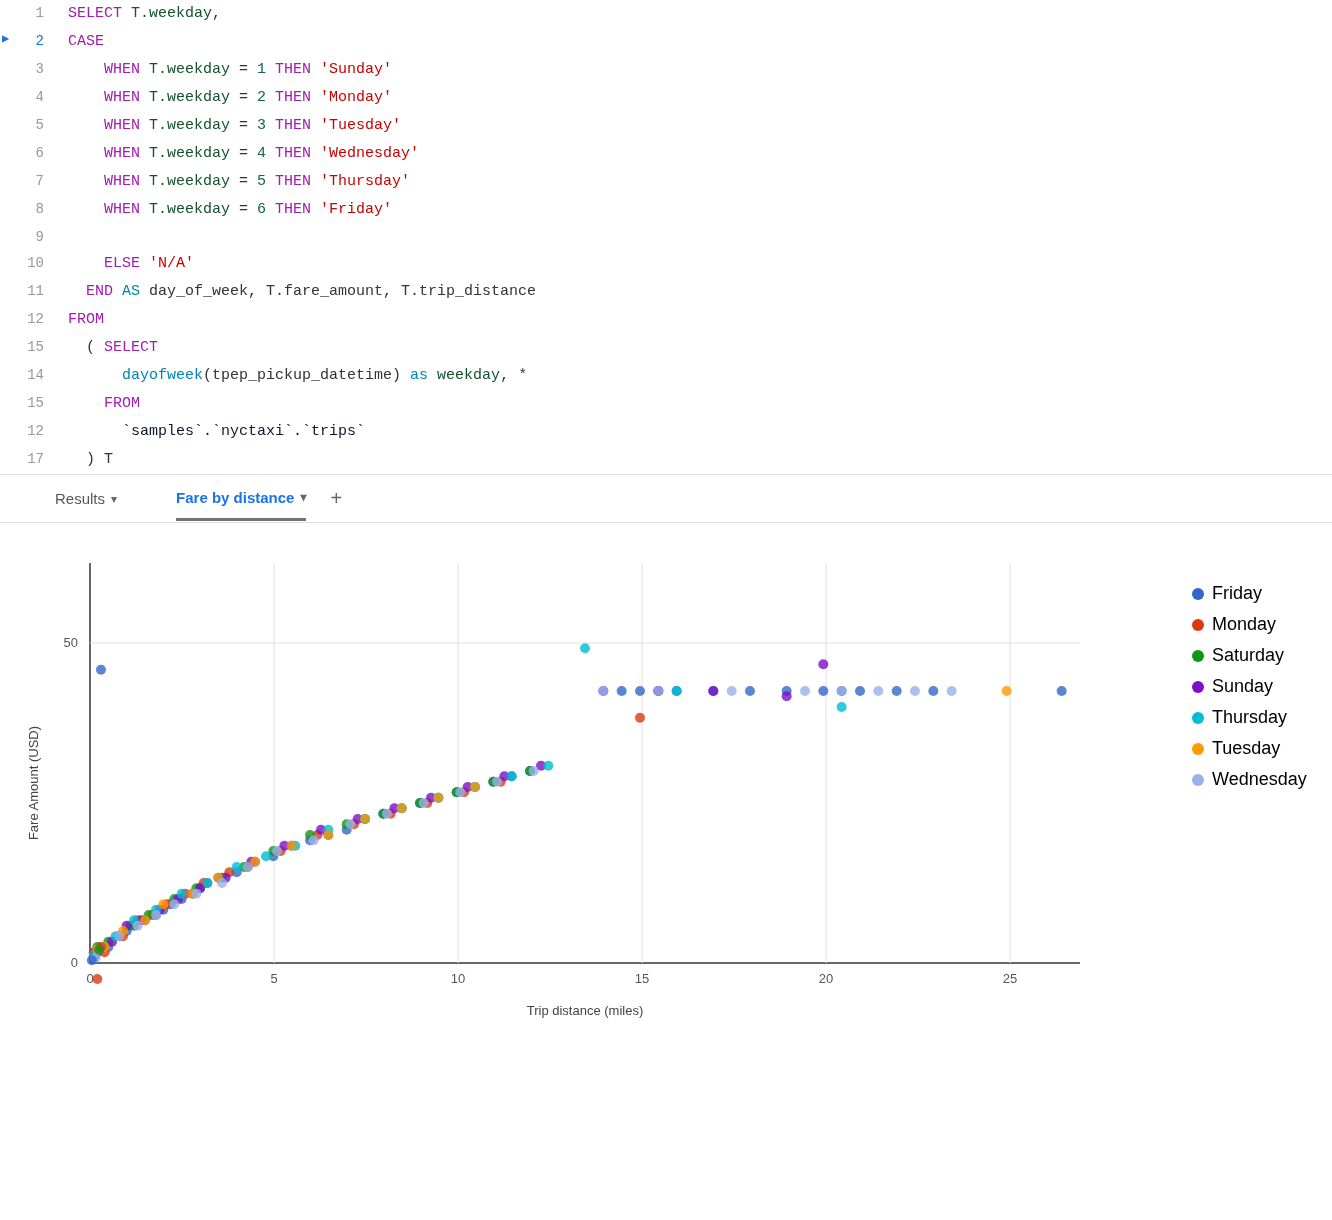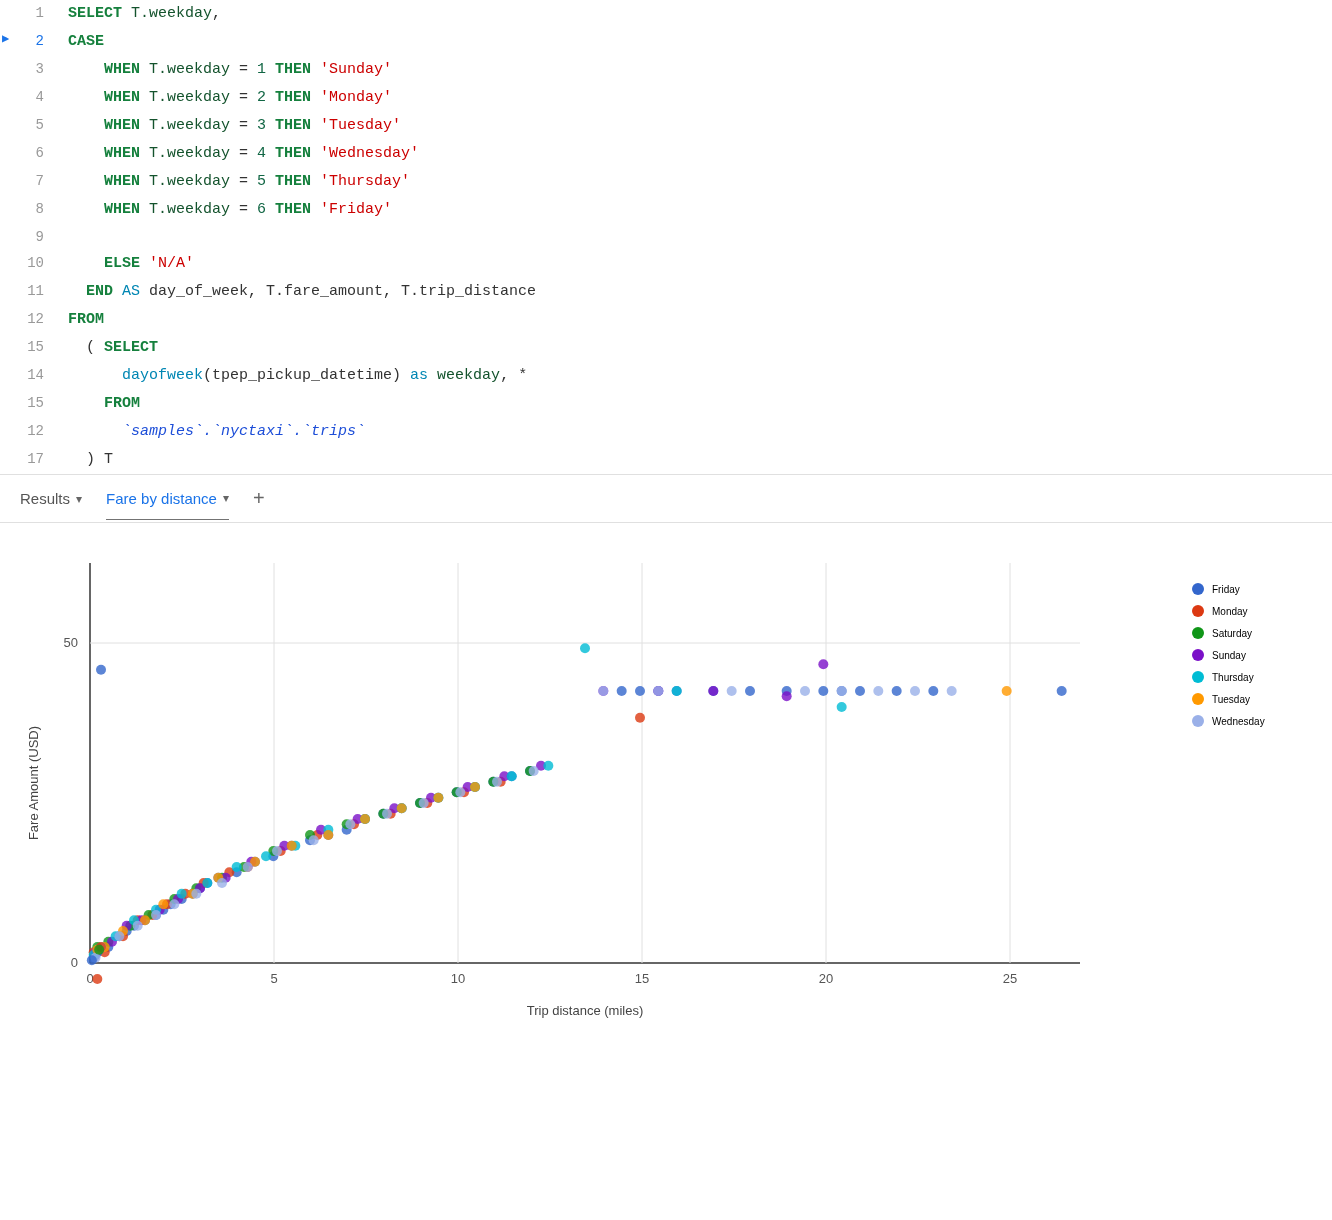--- a/index.html
+++ b/index.html
@@ -49,27 +49,27 @@
       font-size: 12px;
     }
 
     .code-content {
       flex: 1;
       padding: 0 8px;
       white-space: pre;
     }
 
     
-    .kw { color: #15803d; font-weight: 700; } 
+    .kw { color: #a21caf; font-weight: 400; } 
     .field { color: #14532d; } 
     .num { color: #116644; } 
     .str { color: #cc0000; } 
     .fn { color: #0086b3; } 
     .plain { color: #333; }
-    .tick { color: #1d4ed8; font-style: italic; } 
+    .tick { color: #0f172a; } 
     .as-kw { color: #0086b3; } 
 
     
     .results-section {
       background: #fff;
       padding: 0;
     }
 
     .tabs-bar {
       display: flex;
@@ -81,25 +81,27 @@
 
     .tab-item {
       display: flex;
       align-items: center;
       gap: 6px;
       padding-bottom: 12px;
       cursor: pointer;
       color: #555;
       font-size: 15px;
       font-weight: 500;
+      margin-left: 35px;
     }
 
     .tab-item.active {
       color: #1a73e8;
-      border-bottom: 1px solid #737373;
+      border-bottom: 3px solid #737373;
+      font-weight: bold;
     }
 
     .tab-chevron {
       font-size: 12px;
       color: #666;
     }
 
     .tab-add {
       font-size: 20px;
       color: #666;
@@ -115,21 +117,21 @@
     }
 
     .chart-container {
       flex: 1;
       position: relative;
     }
 
     .legend {
       width: 160px;
       padding: 40px 12px 0 20px;
-      font-size: 10px;
+      font-size: 18px;
     }
 
     .legend-item {
       display: flex;
       align-items: center;
       gap: 8px;
       margin-bottom: 10px;
     }
 
     .legend-dot {

